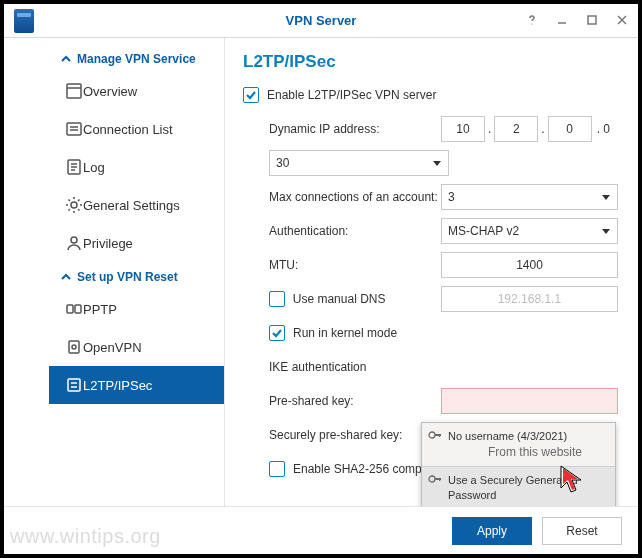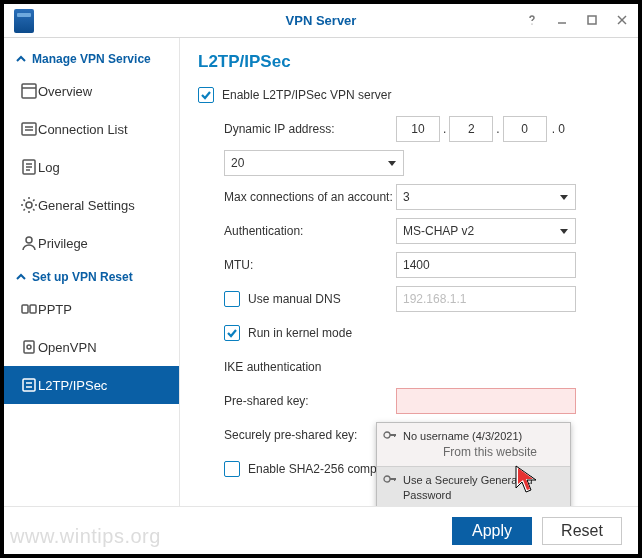--- a/index.html
+++ b/index.html
@@ -6,48 +6,48 @@
   body { margin: 0; background: #fff; }
   .frame { width: 642px; height: 558px; border: 4px solid #000; position: relative; overflow: hidden; background: #fff; }
   .titlebar { height: 34px; background: #fff; border-bottom: 1px solid #d8d8d8; display: flex; align-items: center; position: relative; }
   .titlebar .appicon { width: 20px; height: 24px; margin-left: 10px; background: linear-gradient(#2a6fb9,#0c4b8c); border-radius: 2px; position: relative; }
   .titlebar .appicon:after { content:''; position:absolute; left:3px; top:4px; width:14px; height:4px; background:#6fa9dd; border-radius:1px; }
   .titlebar .title { position:absolute; left:0; right:0; text-align:center; color:#0a5fa5; font-weight:bold; font-size:13px; pointer-events:none; }
   .titlebar .winbtns { position:absolute; right:6px; top:6px; display:flex; gap:10px; }
   .winbtn { width:20px; height:20px; display:flex; align-items:center; justify-content:center; color:#777; cursor:pointer; }
   .winbtn svg { width:12px; height:12px; stroke:#777; fill:none; stroke-width:1.5; }
 
-  .body { display:flex; height: calc(100% - 34px - 48px); }
+  .body { display:flex; height: calc(100% - 34px - 48px); padding-left: 45px; }
   .sidebar { width: 176px; border-right:1px solid #e5e5e5; padding-top:6px; overflow:hidden; }
   .grouphdr { display:flex; align-items:center; gap:6px; color:#0a5fa5; font-size:12px; font-weight:bold; padding:8px 12px 6px 12px; cursor:pointer; }
   .grouphdr svg { width:10px; height:10px; stroke:#0a5fa5; fill:none; stroke-width:2; }
   .navitem { display:flex; align-items:center; gap:0; padding:10px 12px 10px 16px; font-size:13px; color:#333; cursor:pointer; }
   .navitem .navicon { width:18px; height:18px; display:flex; align-items:center; justify-content:center; }
   .navitem .navicon svg { width:18px; height:18px; stroke:#555; fill:none; stroke-width:1.5; }
   .navitem.active { background:#0a5fa5; color:#fff; }
   .navitem.active .navicon svg { stroke:#fff; }
 
   .main { flex:1; padding:14px 20px 0 18px; position:relative; overflow:hidden; }
   .page-title { color:#0a7fbf; font-size:17px; font-weight:600; margin-bottom:10px; }
   .row { display:flex; align-items:center; font-size:12px; color:#333; margin-bottom:8px; min-height:26px; }
   .row.indent { padding-left:26px; }
   .label { flex:0 0 172px; }
   .checkbox { width:16px; height:16px; border:1px solid #0a7fbf; border-radius:2px; display:inline-flex; align-items:center; justify-content:center; margin-right:8px; background:#fff; }
   .checkbox.checked svg { width:12px; height:12px; stroke:#0a7fbf; fill:none; stroke-width:2.2; }
   .checkbox:not(.checked) svg { display:none; }
-  .textinput { height:26px; border:1px solid #c9c9c9; background:#fff; padding:0 6px; font-size:12px; color:#333; }
+  .textinput { height:26px; border:1px solid #c9c9c9; background:#fff; padding:0 6px; font-size:12px; color:#333;text-align:center; }
   .textinput.disabled { color:#bdbdbd; background:#fff; }
   .select { height:26px; border:1px solid #c9c9c9; background:#fff; padding:0 6px; font-size:12px; color:#333; display:flex; align-items:center; justify-content:space-between; width:180px; cursor:pointer; }
   .select svg { width:10px; height:10px; fill:#333; }
   .octet { width:44px; text-align:center; }
   .dot { padding:0 3px; color:#333; font-size:12px; }
   .preshared { width:180px; height:26px; border:1px solid #e9a0a0; background:#fde9e9; }
 
   .footer { position:absolute; left:0; right:0; bottom:0; height:48px; border-top:1px solid #e5e5e5; display:flex; align-items:center; justify-content:flex-end; gap:10px; padding-right:16px; background:#fff; }
-  .btn { min-width:80px; height:28px; border:1px solid #c9c9c9; background:#fff; font-size:16px; color:#333; cursor:pointer; }
+  .btn { min-width:80px; height:28px; border:1px solid #c9c9c9; background:#fff; font-size:12px; color:#333; cursor:pointer; }
   .btn.primary { background:#0a5fa5; border-color:#0a5fa5; color:#fff; }
 
   .watermark { position:absolute; left:6px; bottom:6px; color:#dcdcdc; font-size:20px; letter-spacing:0.5px; pointer-events:none; z-index:50; }
 
   
   .popup { position:absolute; left:178px; top:0; width:195px; background:#f5f2f2; border:1px solid #bdbdbd; box-shadow:0 2px 6px rgba(0,0,0,0.25); font-size:11px; color:#333; z-index:40; }
   .popup .item { padding:6px 8px 6px 26px; position:relative; line-height:1.35; }
   .popup .item .k { position:absolute; left:6px; top:6px; width:14px; height:10px; }
   .popup .item .k svg { width:14px; height:10px; fill:#6a6a6a; }
   .popup .item .sub { color:#6a6a6a; font-size:12px;margin-left:40px; }
@@ -207,21 +207,21 @@
         <input class="textinput octet" value="10" style="">
         <span class="dot">.</span>
         <input class="textinput octet" value="2" style="">
         <span class="dot">.</span>
         <input class="textinput octet" value="0" style="">
         <span class="dot" style="padding-left:5px">. 0</span>
       </div>
 
       <div class="row indent">
         <div class="select">
-          <span>20</span>
+          <span>30</span>
           <svg viewBox="0 0 10 10">
               <polygon points="1,3 9,3 5,8"></polygon>
             </svg>
         </div>
       </div>
 
       <div class="row indent">
         <span class="label">Max connections of an account:</span>
         <div class="select">
           <span>3</span>

